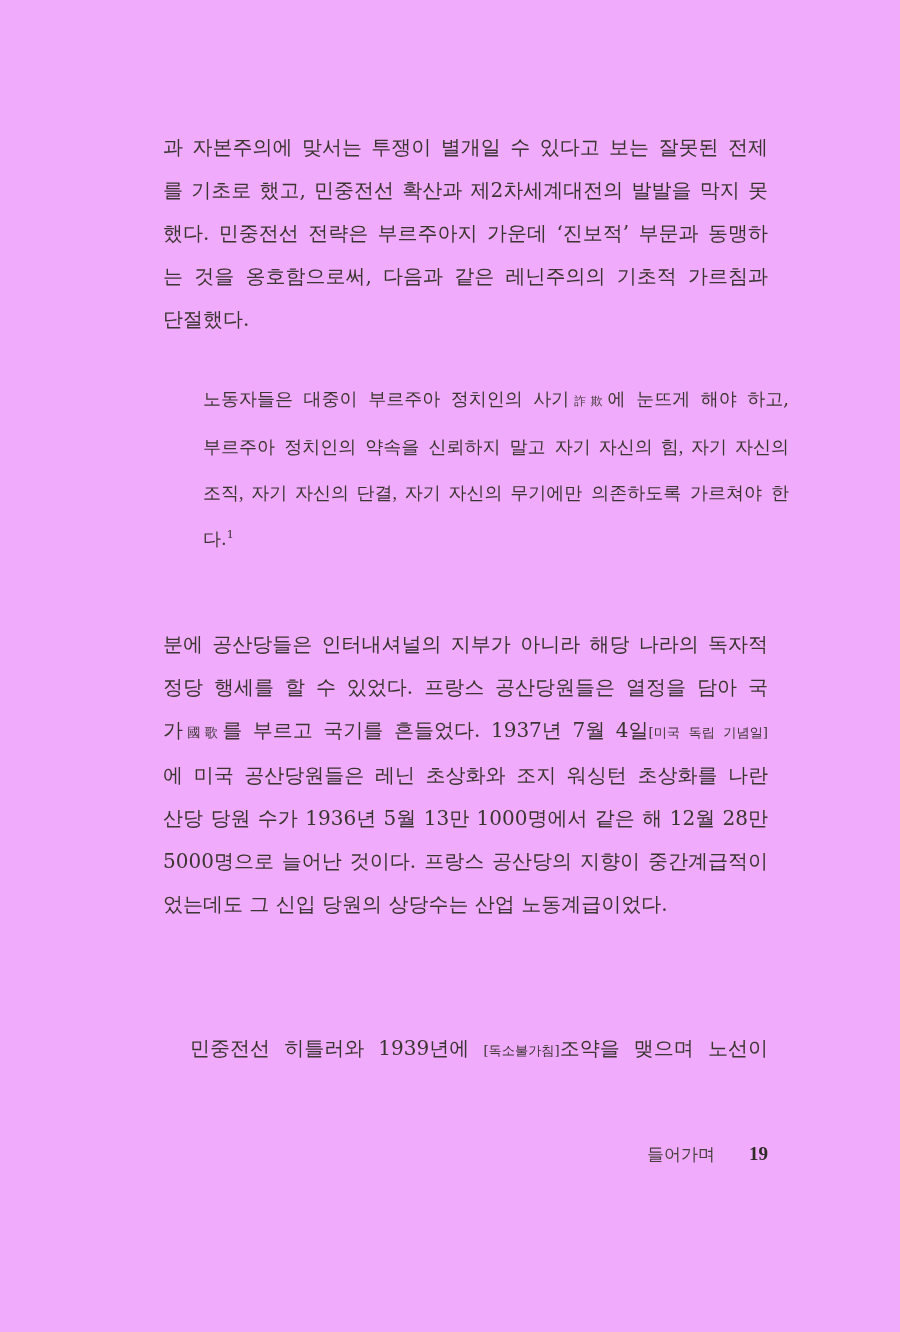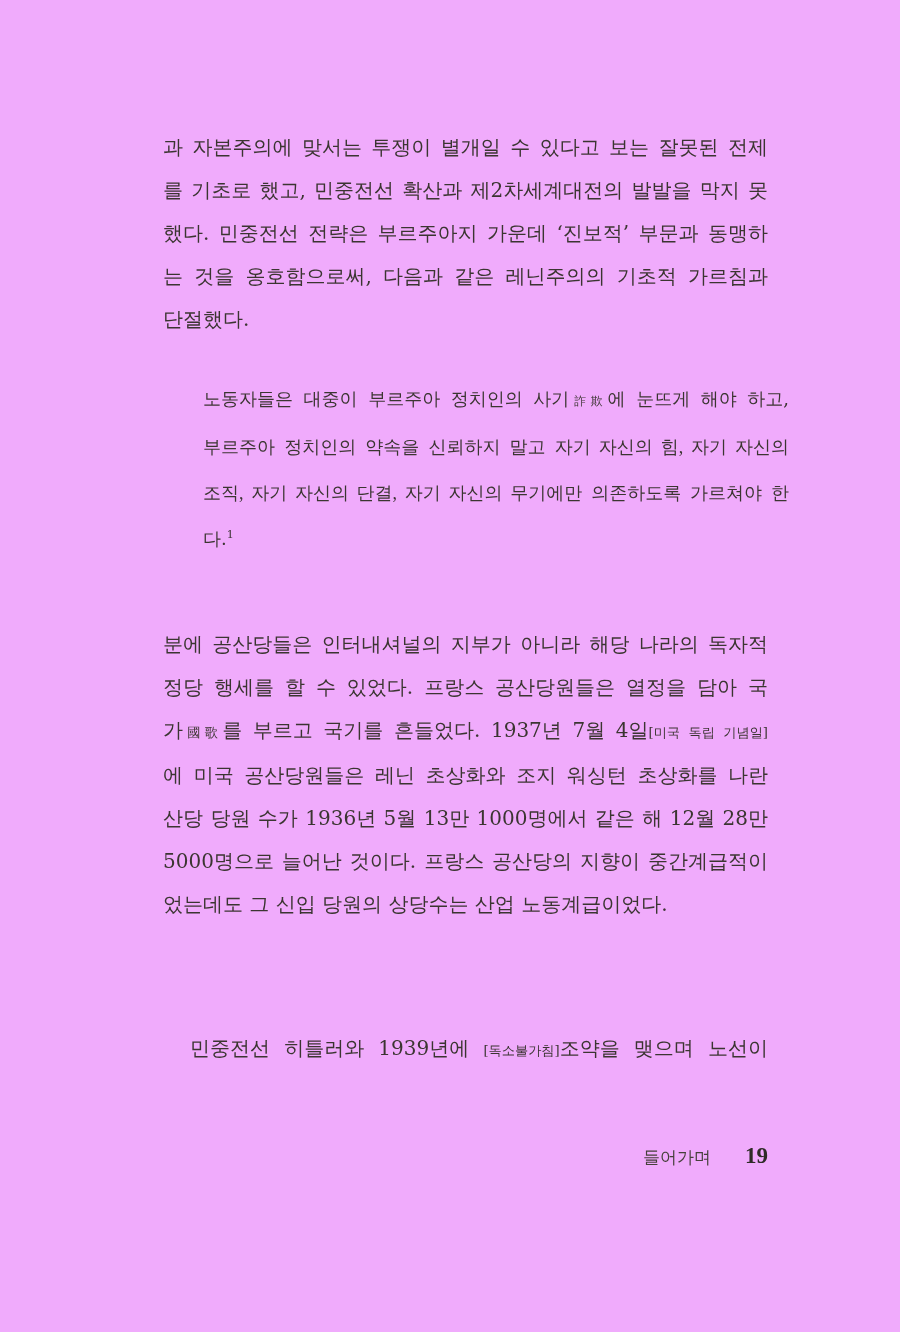--- a/index.html
+++ b/index.html
@@ -22,21 +22,21 @@
   .run-g{font-family:Liberation Serif, serif;font-weight:500;}
   .run-h{font-size:0.66em;letter-spacing:0;}
   sup.run-sup{font-size:11px;line-height:0;vertical-align:super;}
   .footer{
     position:absolute;left:163px;top:1124px;width:605px;
     display:flex;justify-content:flex-end;align-items:baseline;
     font-family:Liberation Serif, serif;
     margin-top:19px;
   }
   .footer .sect{font-size:17px;color:#46403b;}
-  .footer .pnum{font-size:23px;font-weight:bold;color:#2f2b27;margin-left:34px;}
+  .footer .pnum{font-size:19px;font-weight:bold;color:#2f2b27;margin-left:34px;}
 </style>
 </head>
 <body>
 
 <div class="page">
 
   <div class="tblock para" style="top:126px;">
       <div class="line"><span class="run-n">과 자본주의에 맞서는 투쟁이 별개일 수 있다고 보는 잘못된 전제</span></div>
       <div class="line"><span class="run-n">를 기초로 했고, 민중전선 확산과 제2차세계대전의 발발을 막지 못</span></div>
       <div class="line"><span class="run-n">했다. 민중전선 전략은 부르주아지 가운데 ‘진보적’ 부문과 동맹하</span></div>

